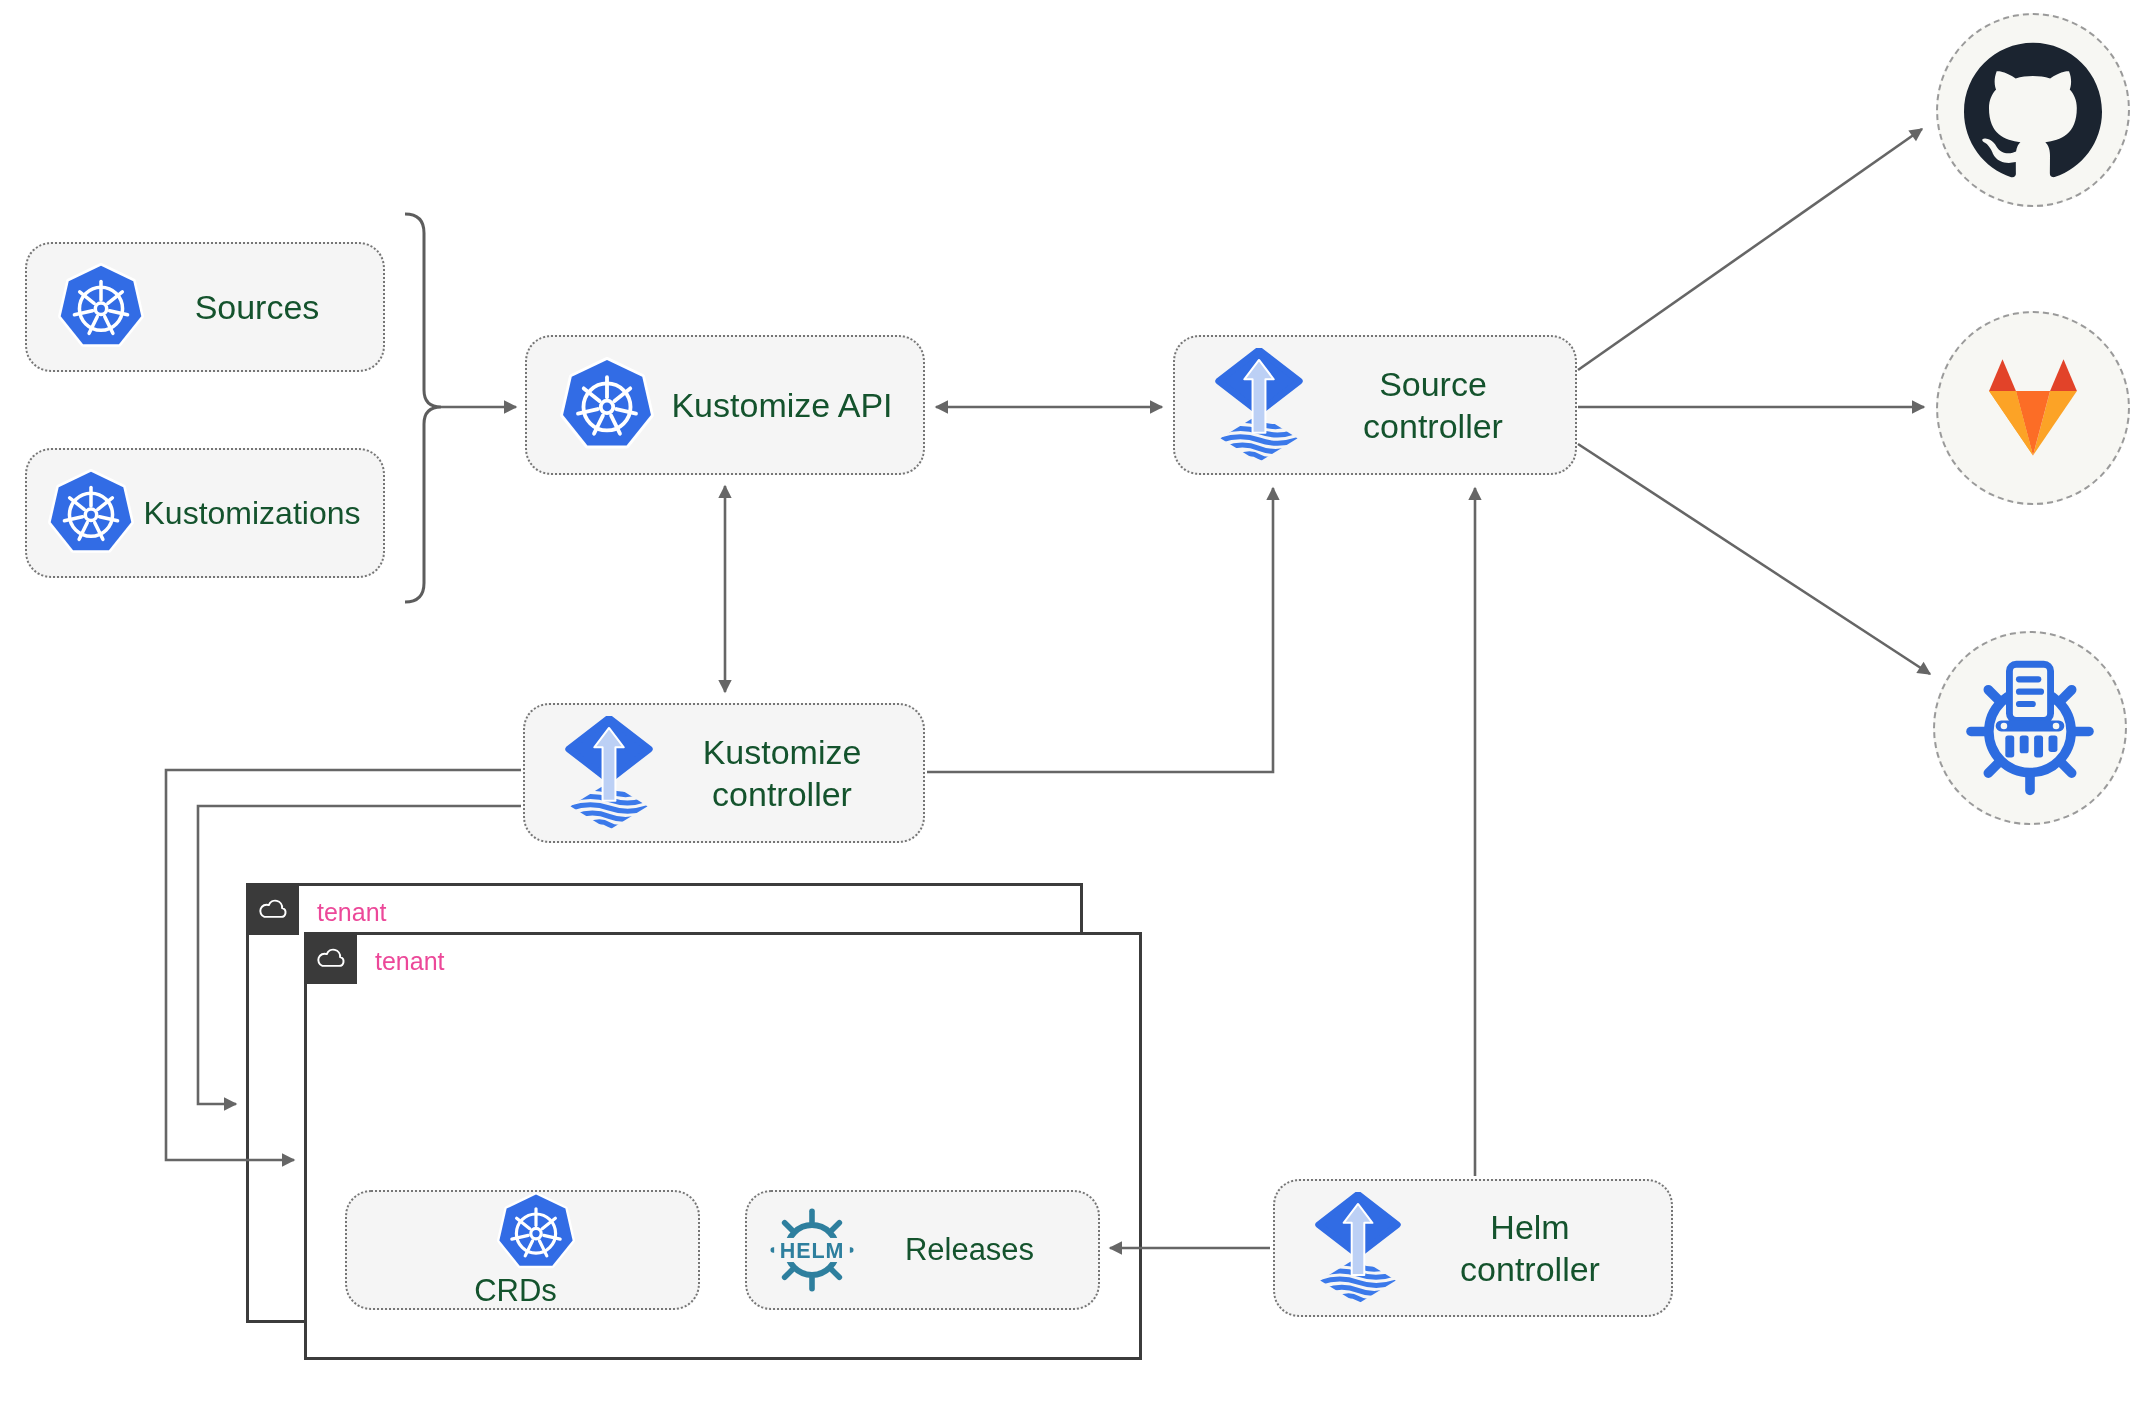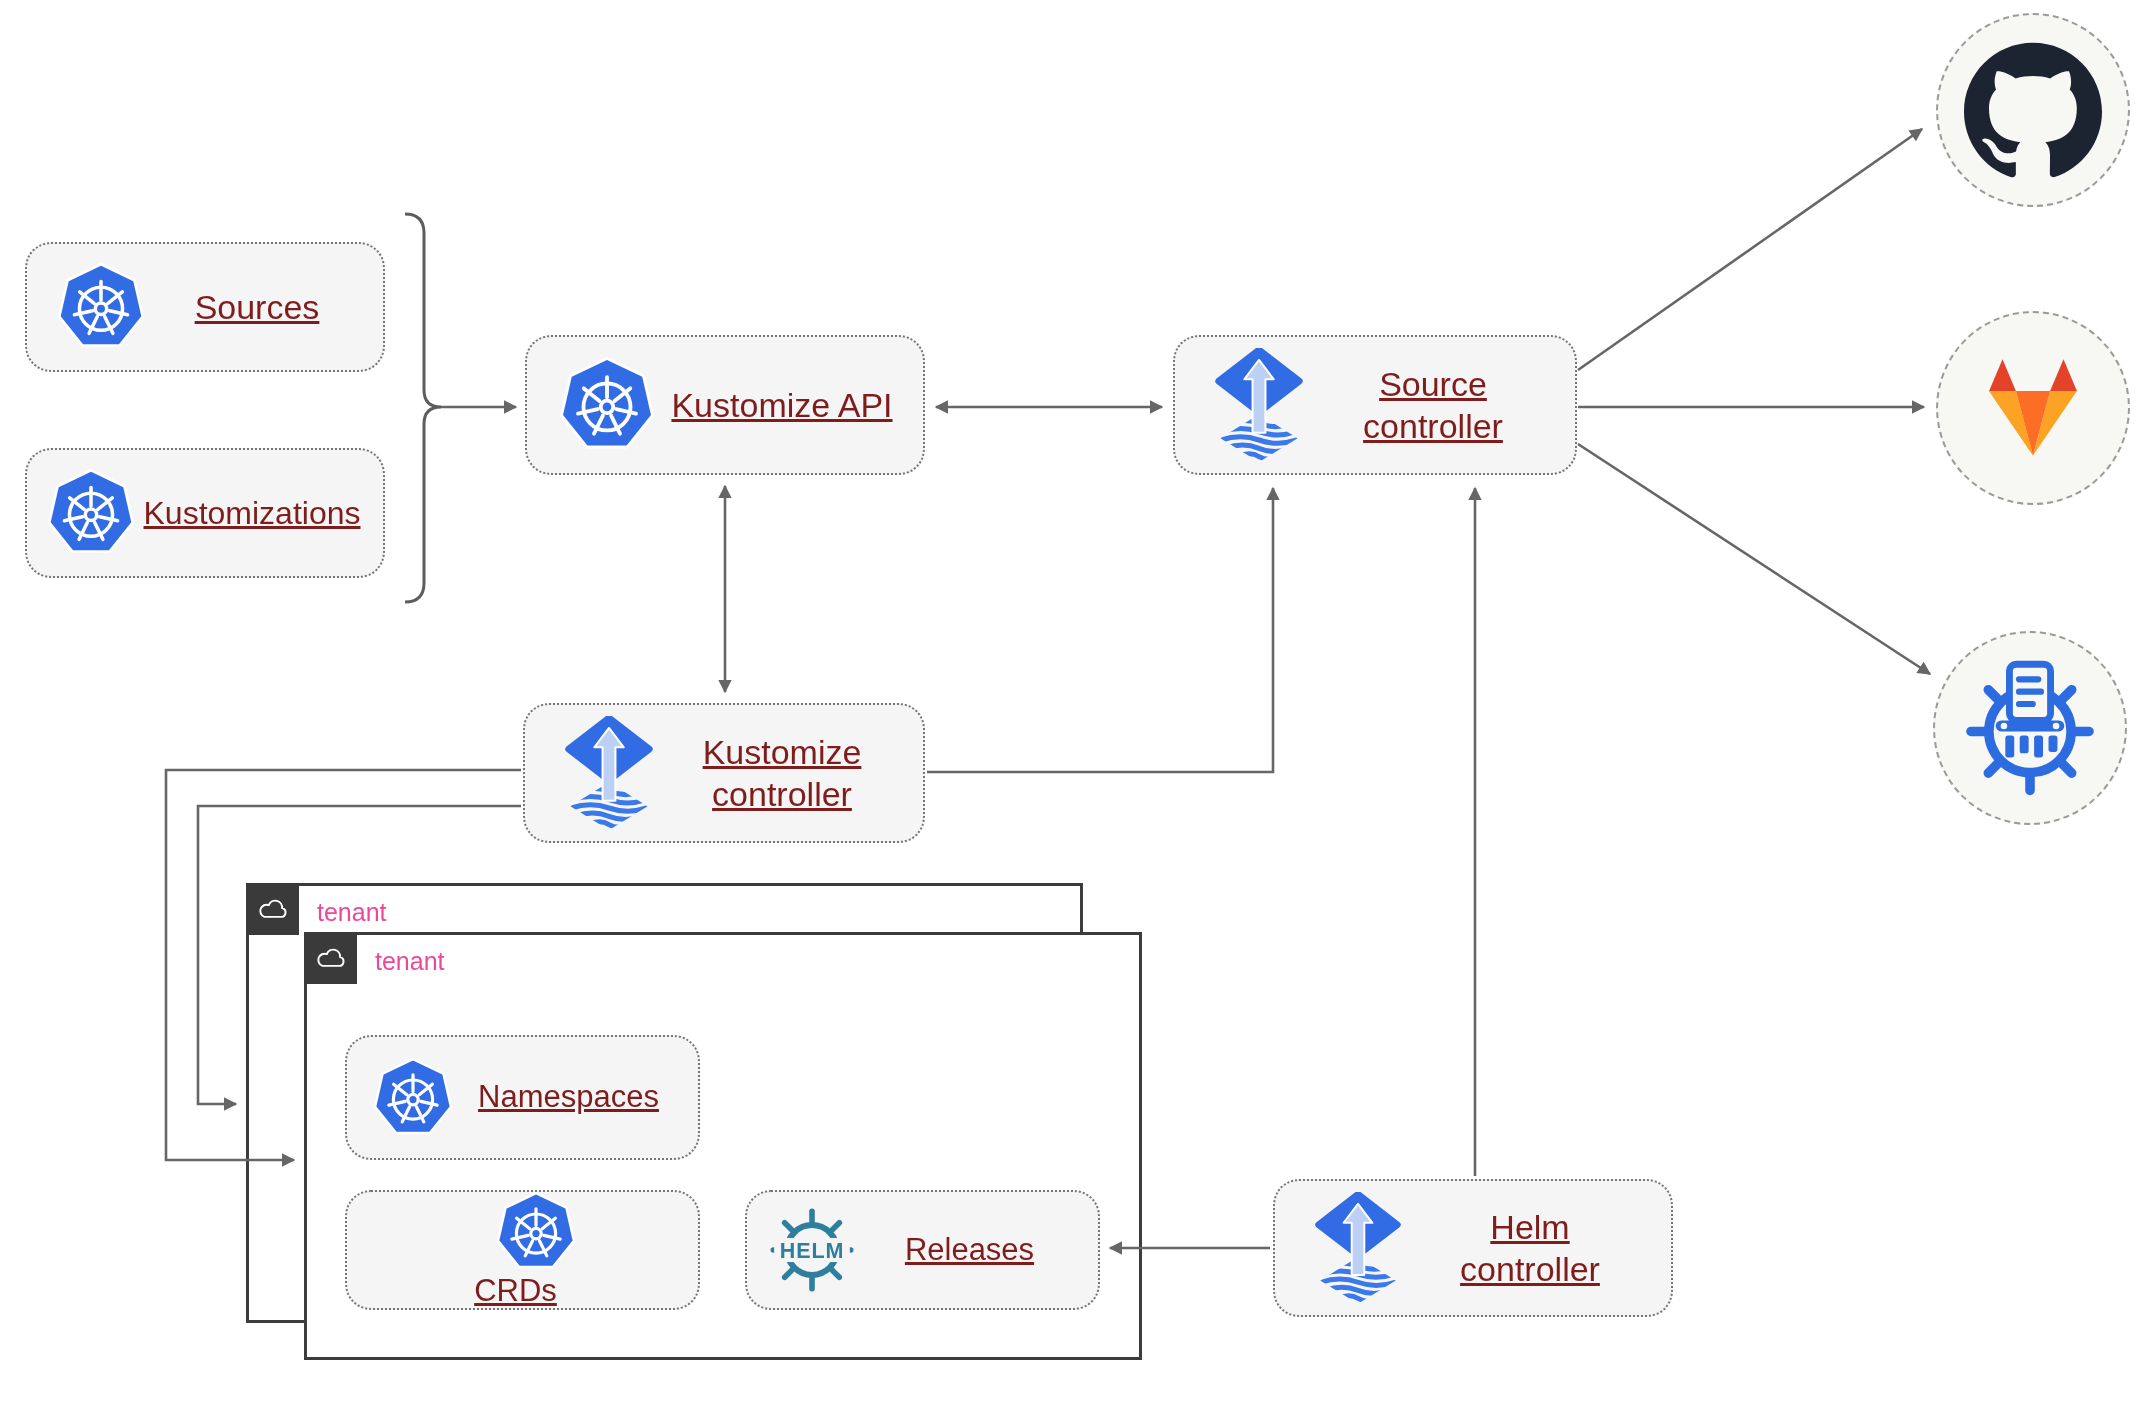--- a/index.html
+++ b/index.html
@@ -2,22 +2,22 @@
 <html><head>
 <meta charset="utf-8">
 <style>
   html,body{margin:0;padding:0;background:#fff;}
   .canvas{position:relative;width:2144px;height:1407px;background:#ffffff;
           font-family:"Liberation Sans", sans-serif;overflow:hidden;}
   
   .node{position:absolute;background:#f5f5f5;border:2px dotted #757575;border-radius:26px;
         display:flex;align-items:center;box-sizing:border-box;}
   .node .nicon{flex:0 0 auto;display:flex;align-items:center;justify-content:center;}
-  .node .nlabel{flex:1 1 auto;text-align:center;font-size:34px;color:#7f1d1d;line-height:1.25;
-                padding-right:14px;text-decoration:underline;}
+  .node .nlabel{flex:1 1 auto;text-align:center;font-size:34px;color:#14532d;line-height:1.25;
+                padding-right:14px;}
   .inner .nlabel{font-size:31px;}
   
   .tenant{position:absolute;background:#ffffff;border:3px solid #3c3c3c;box-sizing:border-box;}
   .tenant .badge{position:absolute;left:-3px;top:-3px;width:53px;height:52px;background:#3a3a3a;
                  display:flex;align-items:center;justify-content:center;}
   .tenant .tlabel{position:absolute;left:68px;top:12px;font-size:25px;color:#ec4899;}
   
   .circle{position:absolute;width:194px;height:194px;border-radius:50%;border:2.5px dashed #9a9a9a;
           background:#f7f7f3;display:flex;align-items:center;justify-content:center;box-sizing:border-box;}
   .wires{position:absolute;left:0;top:0;z-index:40;pointer-events:none;}
@@ -198,28 +198,20 @@
       <svg width="90" height="113">
           <use href="#sym-flux"></use>
         </svg>
     </div>
     <div class="nlabel">
       <div>Helm</div>
       <div>controller</div>
     </div>
   </div>
 
-  <div class="node inner lay3" style="left:345px;top:1035px;width:355px;height:125px;">
-    <div class="nicon" style="margin-left:26px;">
-      <svg width="80" height="80">
-          <use href="#sym-k8s"></use>
-        </svg>
-    </div>
-    <div class="nlabel">Namespaces</div>
-  </div>
 
 
   <div class="node inner lay3" style="left:345px;top:1190px;width:355px;height:120px;flex-direction:column;">
     <div class="nicon" style="margin-left:26px;">
       <svg width="80" height="80">
           <use href="#sym-k8s"></use>
         </svg>
     </div>
     <div class="nlabel">CRDs</div>
   </div>

